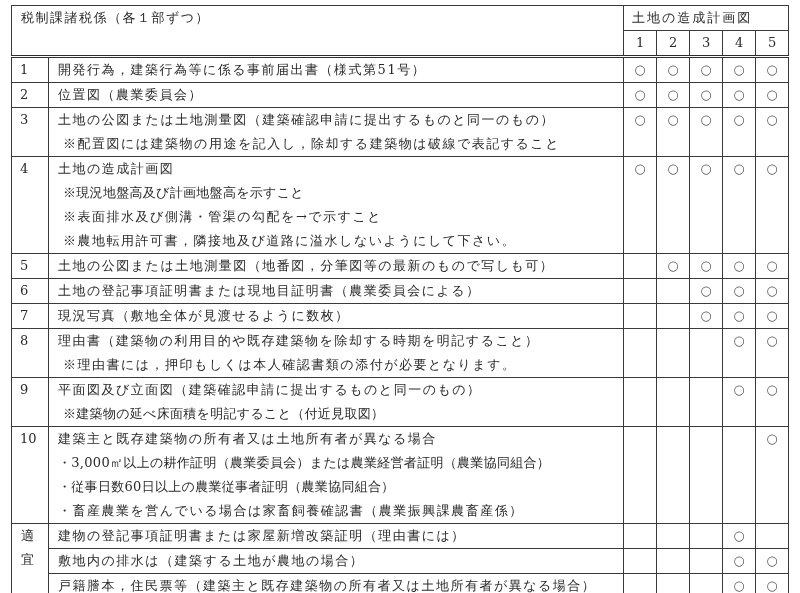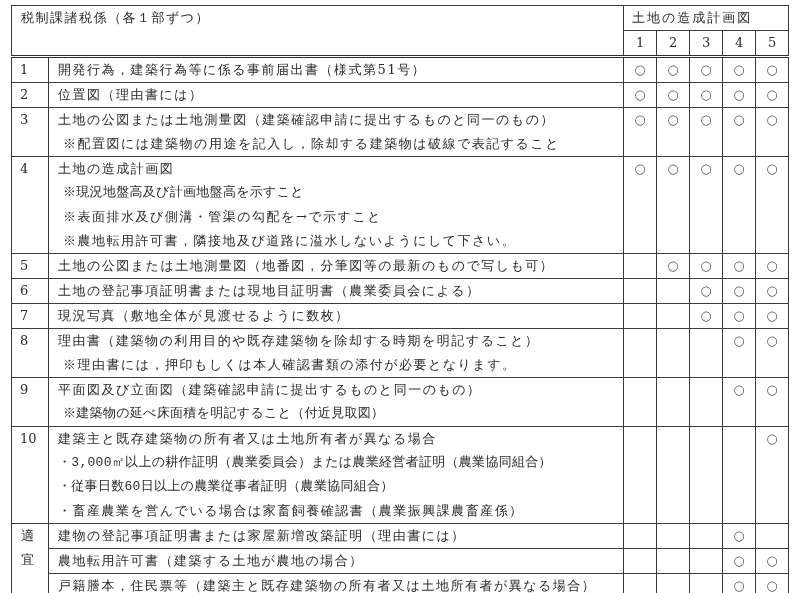--- a/index.html
+++ b/index.html
@@ -14,21 +14,21 @@
     table.doc td { border: 1px solid #3a3a3a; padding: 0; vertical-align: top; line-height: 24px; }
     .title-cell { padding-left: 9px !important; letter-spacing: 1.5px; }
     .pattern-title { padding-left: 8px !important; letter-spacing: 2px; }
     .pnum { text-align: center; }
     tr.hdr2 td { border-bottom: 3px double #2e2e2e; }
     td.title-cell { border-bottom: 3px double #2e2e2e !important; }
     .no { padding-left: 8px !important; }
     .content { padding-left: 9px !important; padding-right: 2px !important; white-space: nowrap; overflow: hidden; margin-top: 9px; }
     .line { letter-spacing: 1.5px; height: 24px; }
     .line.note { padding-left: 5px; }
-    .line.condensed { letter-spacing: 0.3px; font-family: Liberation Mono, monospace; }
+    .line.condensed { letter-spacing: 0.3px; }
     .mark { text-align: center; color: #555; font-family: "DejaVu Sans", sans-serif; font-size: 13px; }
     .label-cell { padding-left: 9px !important; }
     .label-cell div { height: 24px; }
   </style>
 </head>
 <body>
 
 <table class="doc">
   <colgroup>
     <col style="width:37px">
@@ -61,21 +61,21 @@
     <td class="mark">○</td>
     <td class="mark">○</td>
     <td class="mark">○</td>
     <td class="mark">○</td>
     <td class="mark">○</td>
   </tr>
 
   <tr style="height:25px">
     <td class="no">2</td>
     <td class="content">
-      <div class="line">位置図（理由書には）</div>
+      <div class="line">位置図（農業委員会）</div>
     </td>
     <td class="mark">○</td>
     <td class="mark">○</td>
     <td class="mark">○</td>
     <td class="mark">○</td>
     <td class="mark">○</td>
   </tr>
 
   <tr style="height:47px">
     <td class="no">3</td>
@@ -191,21 +191,21 @@
       <div class="line">建物の登記事項証明書または家屋新増改築証明（理由書には）</div>
     </td>
     <td class="mark"></td>
     <td class="mark"></td>
     <td class="mark"></td>
     <td class="mark">○</td>
     <td class="mark"></td>
   </tr>
   <tr style="height:24px">
     <td class="content">
-      <div class="line">農地転用許可書（建築する土地が農地の場合）</div>
+      <div class="line">敷地内の排水は（建築する土地が農地の場合）</div>
     </td>
     <td class="mark"></td>
     <td class="mark"></td>
     <td class="mark"></td>
     <td class="mark">○</td>
     <td class="mark">○</td>
   </tr>
   <tr style="height:25px">
     <td class="content">
       <div class="line">戸籍謄本，住民票等（建築主と既存建築物の所有者又は土地所有者が異なる場合）</div>

